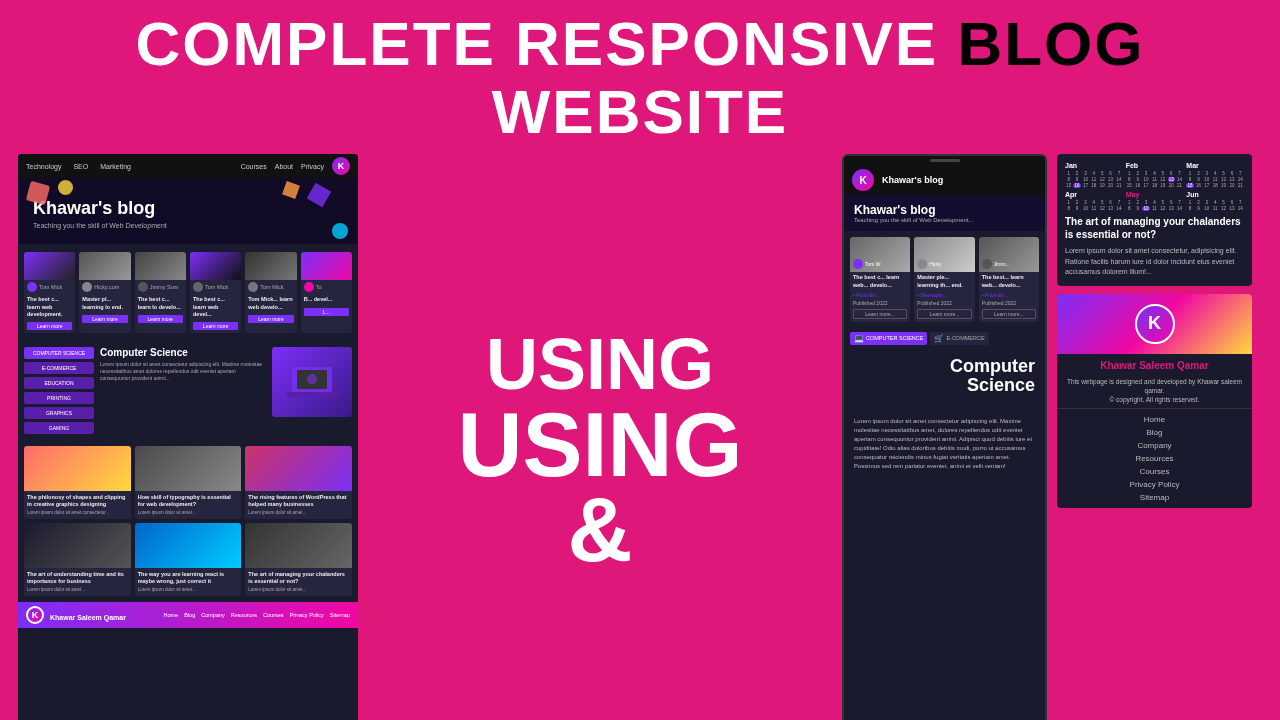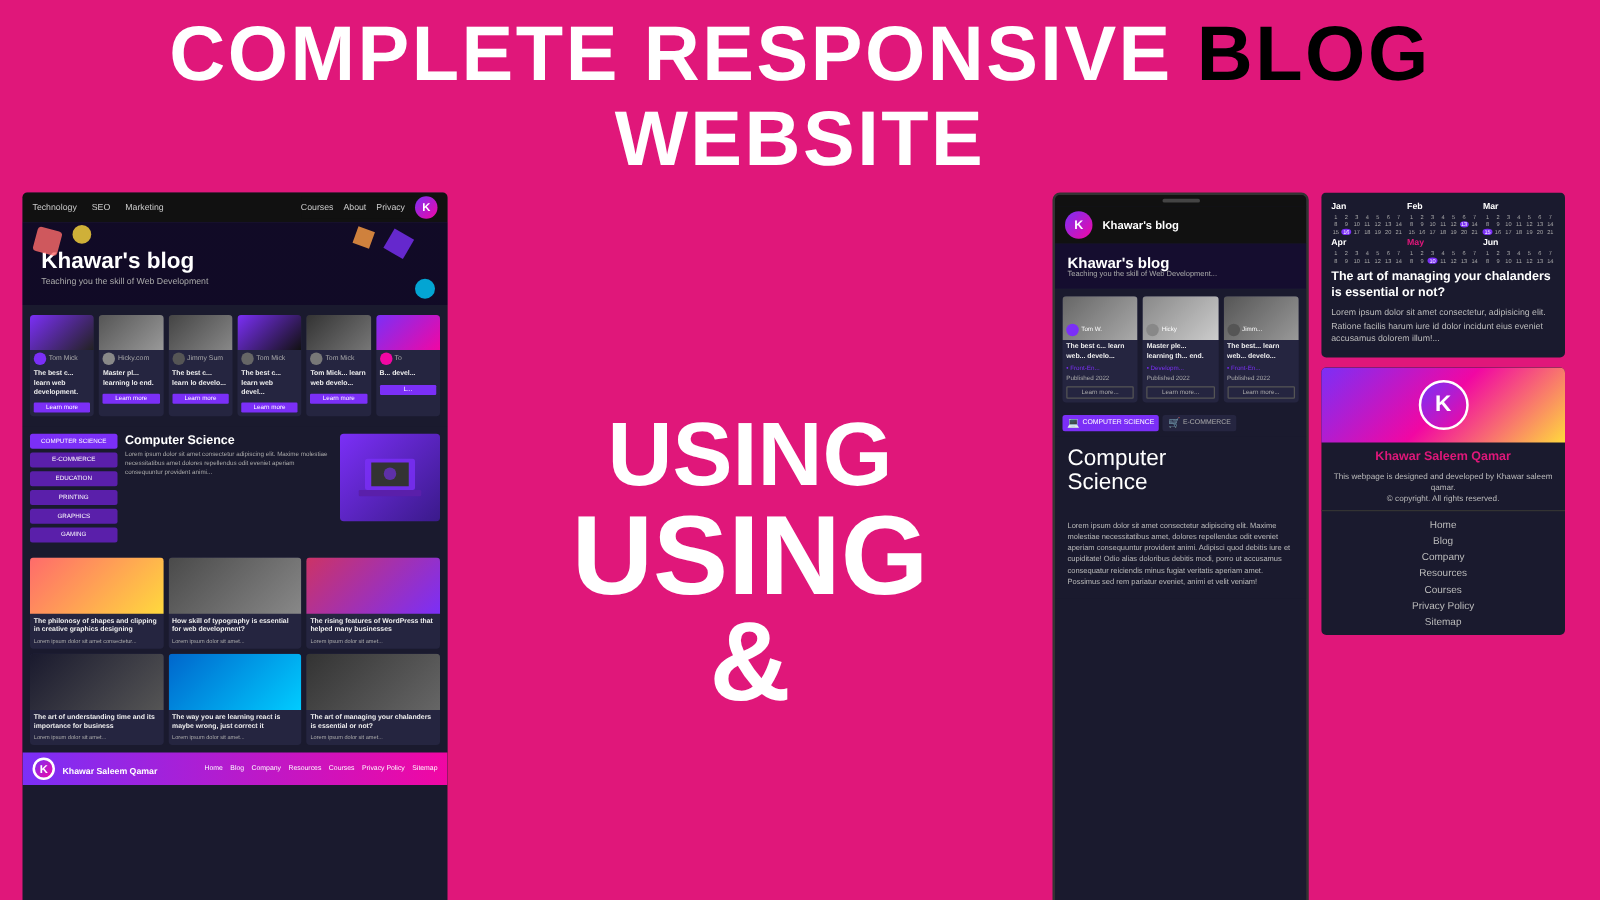--- a/index.html
+++ b/index.html
@@ -418,22 +418,22 @@
       background: #252540;
       color: #aaa;
     }
     .mobile-cs-section {
       padding: 8px 10px;
       background: #1a1a2e;
     }
     .mobile-cs-title {
       color: white;
       font-size: 18px;
-      font-weight: 400;
-      text-align: left;
+      font-weight: 700;
+      text-align: right;
       line-height: 1.1;
       margin-bottom: 21px;
     }
     .mobile-cs-text {
       font-size: 6px;
       color: #bbb;
       line-height: 1.5;
     }
 
     

